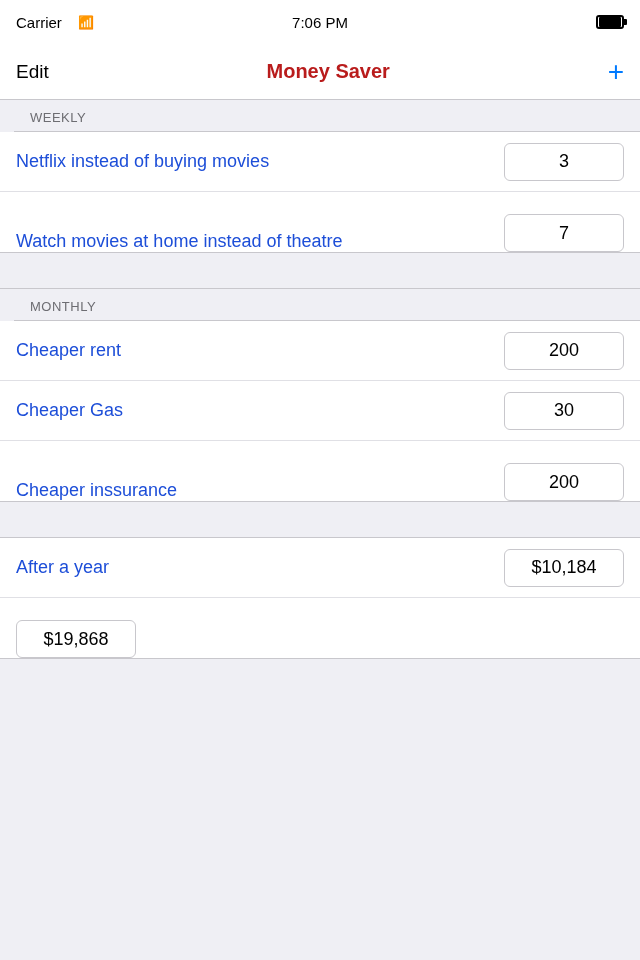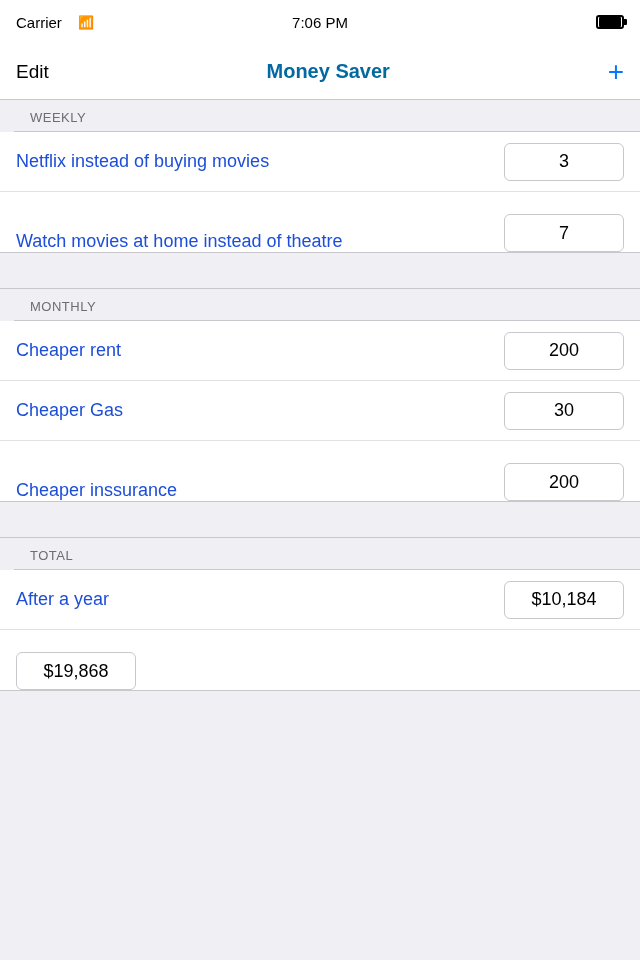--- a/index.html
+++ b/index.html
@@ -84,21 +84,21 @@
       border-bottom: 1px solid #c8c7cc;
     }
     .nav-edit {
       color: #000000;
       font-size: 19px;
       cursor: pointer;
     }
     .nav-title {
       font-size: 20px;
       font-weight: 700;
-      color: #0369a1;
+      color: #b91c1c;
     }
     .nav-add {
       color: #007aff;
       font-size: 28px;
       font-weight: 300;
       cursor: pointer;
       line-height: 1;
     }
 
     
@@ -208,21 +208,20 @@
       <div class="table-row">
         <span class="row-label">Cheaper Gas</span>
         <div class="row-value-box">30</div>
       </div>
       <div class="table-row">
         <span class="row-label">Cheaper inssurance</span>
         <div class="row-value-box">200</div>
       </div>
     </div>
     <div class="section-gap"></div>
-    <div class="section-header">TOTAL</div>
     <div class="table-section">
       <div class="table-row">
         <span class="row-label">After a year</span>
         <div class="row-value-box">$10,184</div>
       </div>
       <div class="table-row">
         <div class="row-value-box">$19,868</div>
       </div>
     </div>
   </div>

